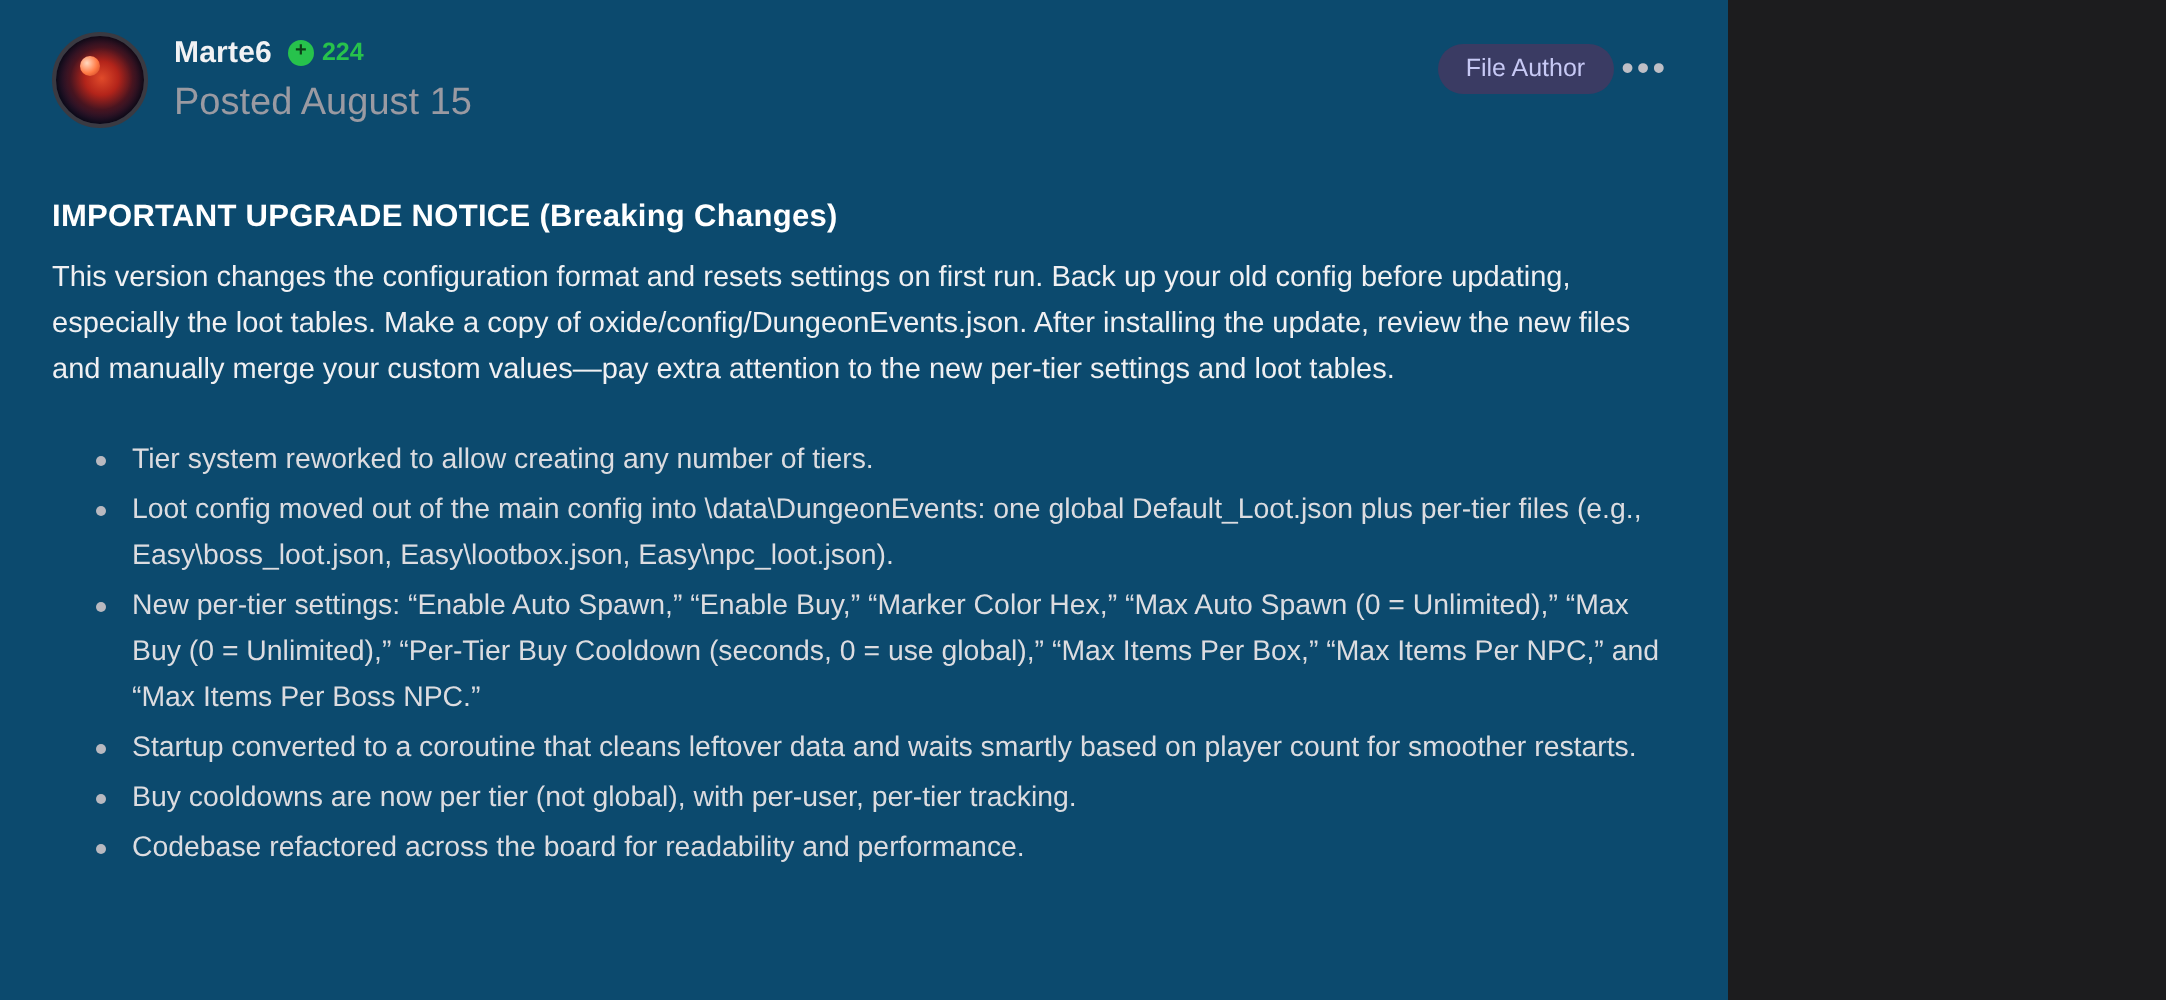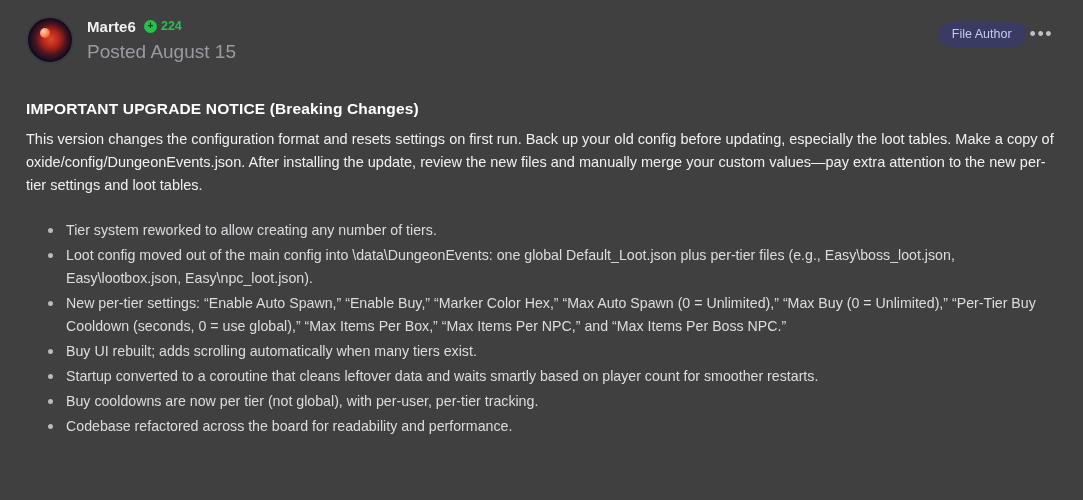--- a/index.html
+++ b/index.html
@@ -9,23 +9,23 @@
   }
   body {
     width: 1083px;
     height: 500px;
     overflow: hidden;
     font-family: "Liberation Sans", sans-serif;
     color: #e8e8ea;
   }
   .page {
     position: relative;
-    width: 1083px;
+    width: 864px;
     height: 500px;
-    background: #404040;
+    background: #0c4a6e;
     box-sizing: border-box;
     padding: 0 26px;
   }
   
   .post-header {
     display: flex;
     align-items: flex-start;
     padding-top: 16px;
     height: 64px;
     box-sizing: border-box;
@@ -189,20 +189,19 @@
   </div>
 
   <div class="post-body">
     <h2 class="notice-title">IMPORTANT UPGRADE NOTICE (Breaking Changes)</h2>
     <p class="notice-paragraph">This version changes the configuration format and resets settings on first run. Back up your old config before updating, especially the loot tables. Make a copy of oxide/config/DungeonEvents.json. After installing the update, review the new files and manually merge your custom values—pay extra attention to the new per-tier settings and loot tables.</p>
 
     <ul class="change-list">
       <li>Tier system reworked to allow creating any number of tiers.</li>
       <li>Loot config moved out of the main config into \data\DungeonEvents: one global Default_Loot.json plus per-tier files (e.g., Easy\boss_loot.json, Easy\lootbox.json, Easy\npc_loot.json).</li>
       <li>New per-tier settings: “Enable Auto Spawn,” “Enable Buy,” “Marker Color Hex,” “Max Auto Spawn (0 = Unlimited),” “Max Buy (0 = Unlimited),” “Per-Tier Buy Cooldown (seconds, 0 = use global),” “Max Items Per Box,” “Max Items Per NPC,” and “Max Items Per Boss NPC.”</li>
-      <li>Buy UI rebuilt; adds scrolling automatically when many tiers exist.</li>
       <li>Startup converted to a coroutine that cleans leftover data and waits smartly based on player count for smoother restarts.</li>
       <li>Buy cooldowns are now per tier (not global), with per-user, per-tier tracking.</li>
       <li>Codebase refactored across the board for readability and performance.</li>
     </ul>
   </div>
 
 </div>
 
 </body></html>

